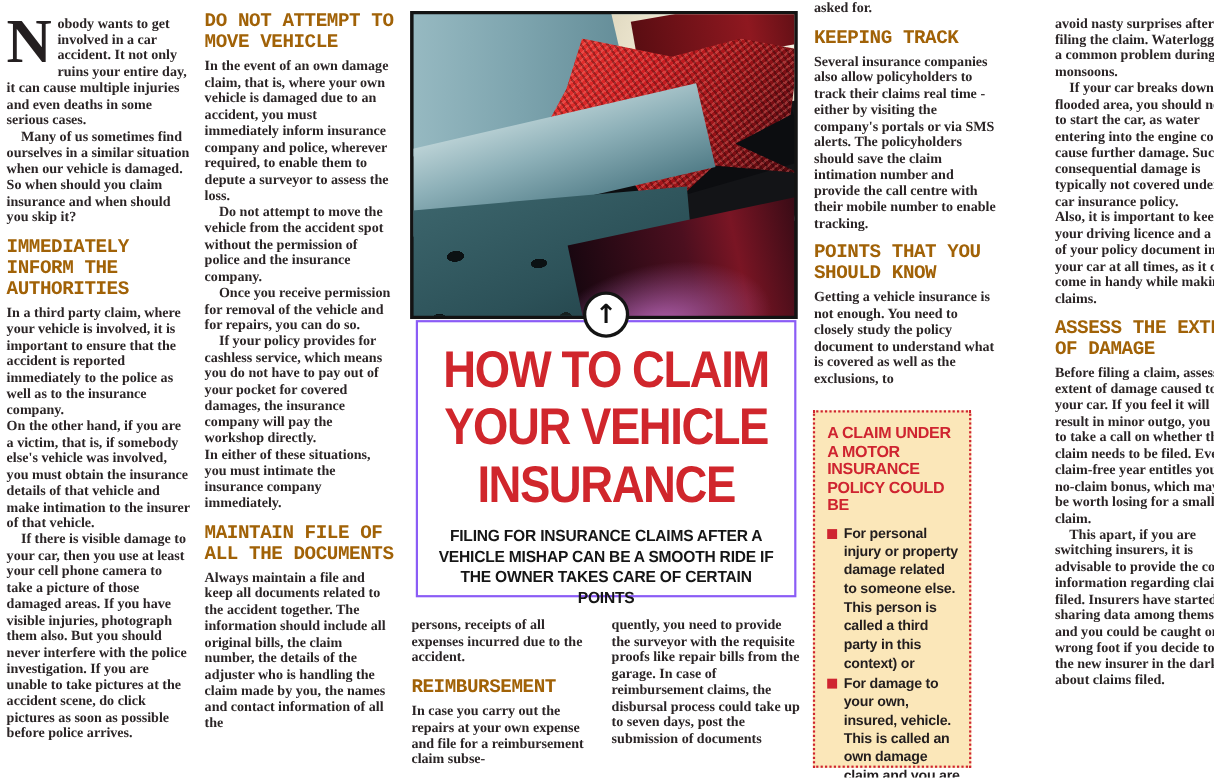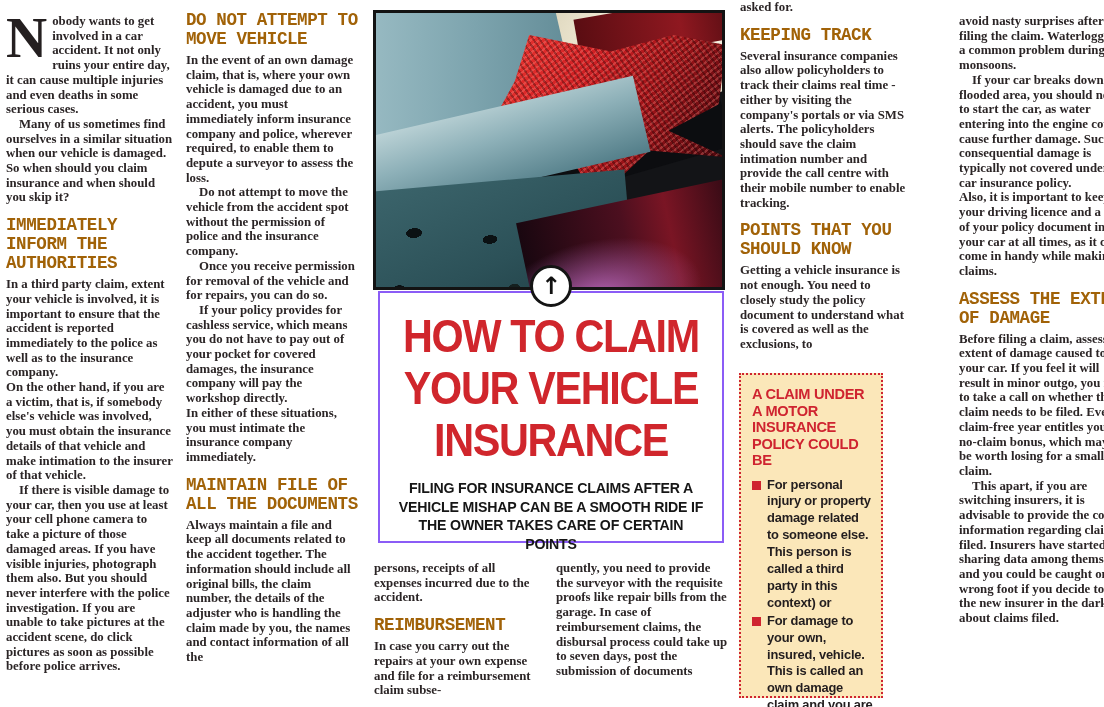--- a/index.html
+++ b/index.html
@@ -68,21 +68,21 @@
 </style>
 </head>
 <body>
 
 <div class="page">
 
   <div class="col" style="left:6px;top:14px;width:167px;">
     <p><span class="dropcap">N</span><span>obody wants to get involved in a car accident. It not only ruins your entire day, it can cause multiple injuries and even deaths in some serious cases.</span></p>
     <p class="ind">Many of us sometimes find ourselves in a similar situation when our vehicle is damaged. So when should you claim insurance and when should you skip it?</p>
     <div class="h">IMMEDIATELY INFORM THE AUTHORITIES</div>
-    <p>In a third party claim, extent your vehicle is involved, it is important to ensure that the accident is reported immediately to the police as well as to the insurance company.</p>
+    <p>In a third party claim, where your vehicle is involved, it is important to ensure that the accident is reported immediately to the police as well as to the insurance company.</p>
     <p>On the other hand, if you are a victim, that is, if somebody else's vehicle was involved, you must obtain the insurance details of that vehicle and make intimation to the insurer of that vehicle.</p>
     <p class="ind">If there is visible damage to your car, then you use at least your cell phone camera to take a picture of those damaged areas. If you have visible injuries, photograph them also. But you should never interfere with the police investigation. If you are unable to take pictures at the accident scene, do click pictures as soon as possible before police arrives.</p>
   </div>
 
   <div class="col" style="left:186px;top:10px;width:172px;">
     <div class="h first">DO NOT ATTEMPT TO MOVE VEHICLE</div>
     <p>In the event of an own damage claim, that is, where your own vehicle is damaged due to an accident, you must immediately inform insurance company and police, wherever required, to enable them to depute a surveyor to assess the loss.</p>
     <p class="ind">Do not attempt to move the vehicle from the accident spot without the permission of police and the insurance company.</p>
     <p class="ind">Once you receive permission for removal of the vehicle and for repairs, you can do so.</p>
     <p class="ind">If your policy provides for cashless service, which means you do not have to pay out of your pocket for covered damages, the insurance company will pay the workshop directly.</p>

